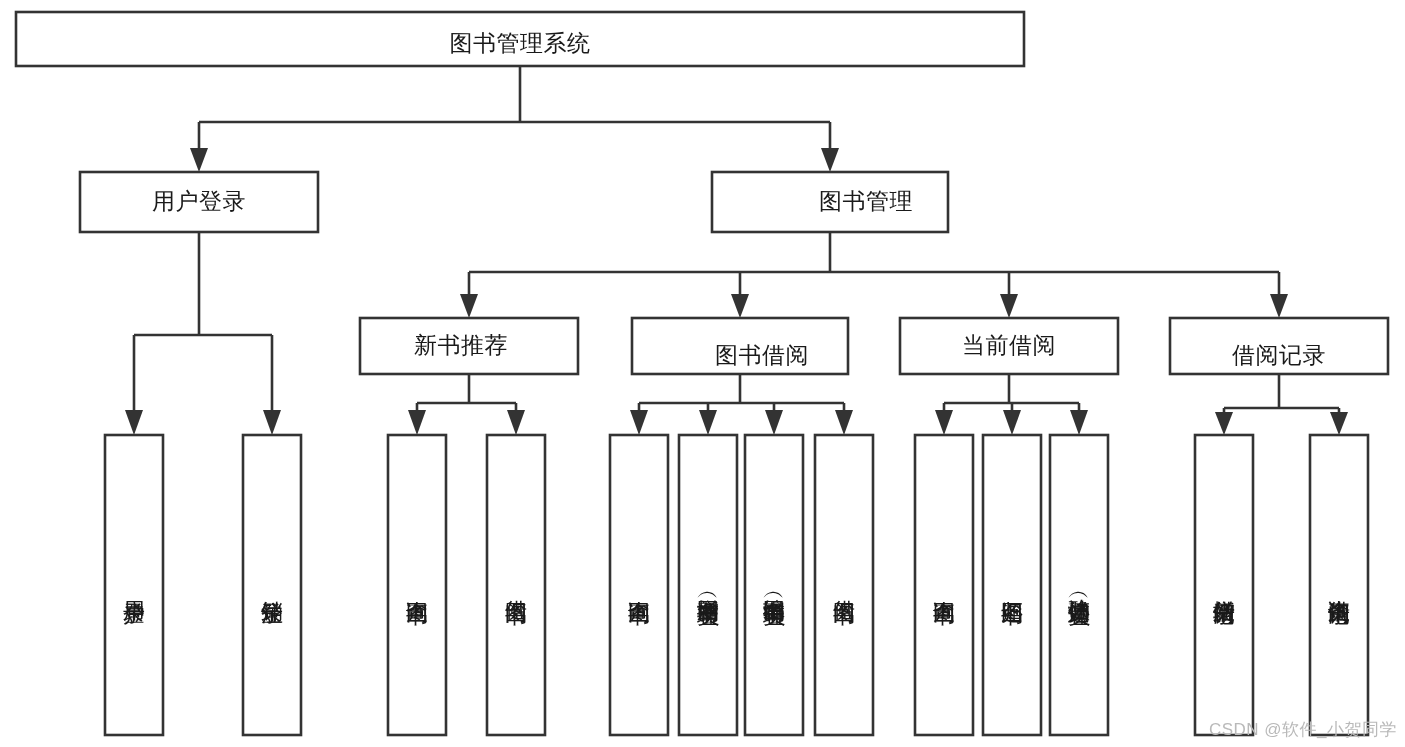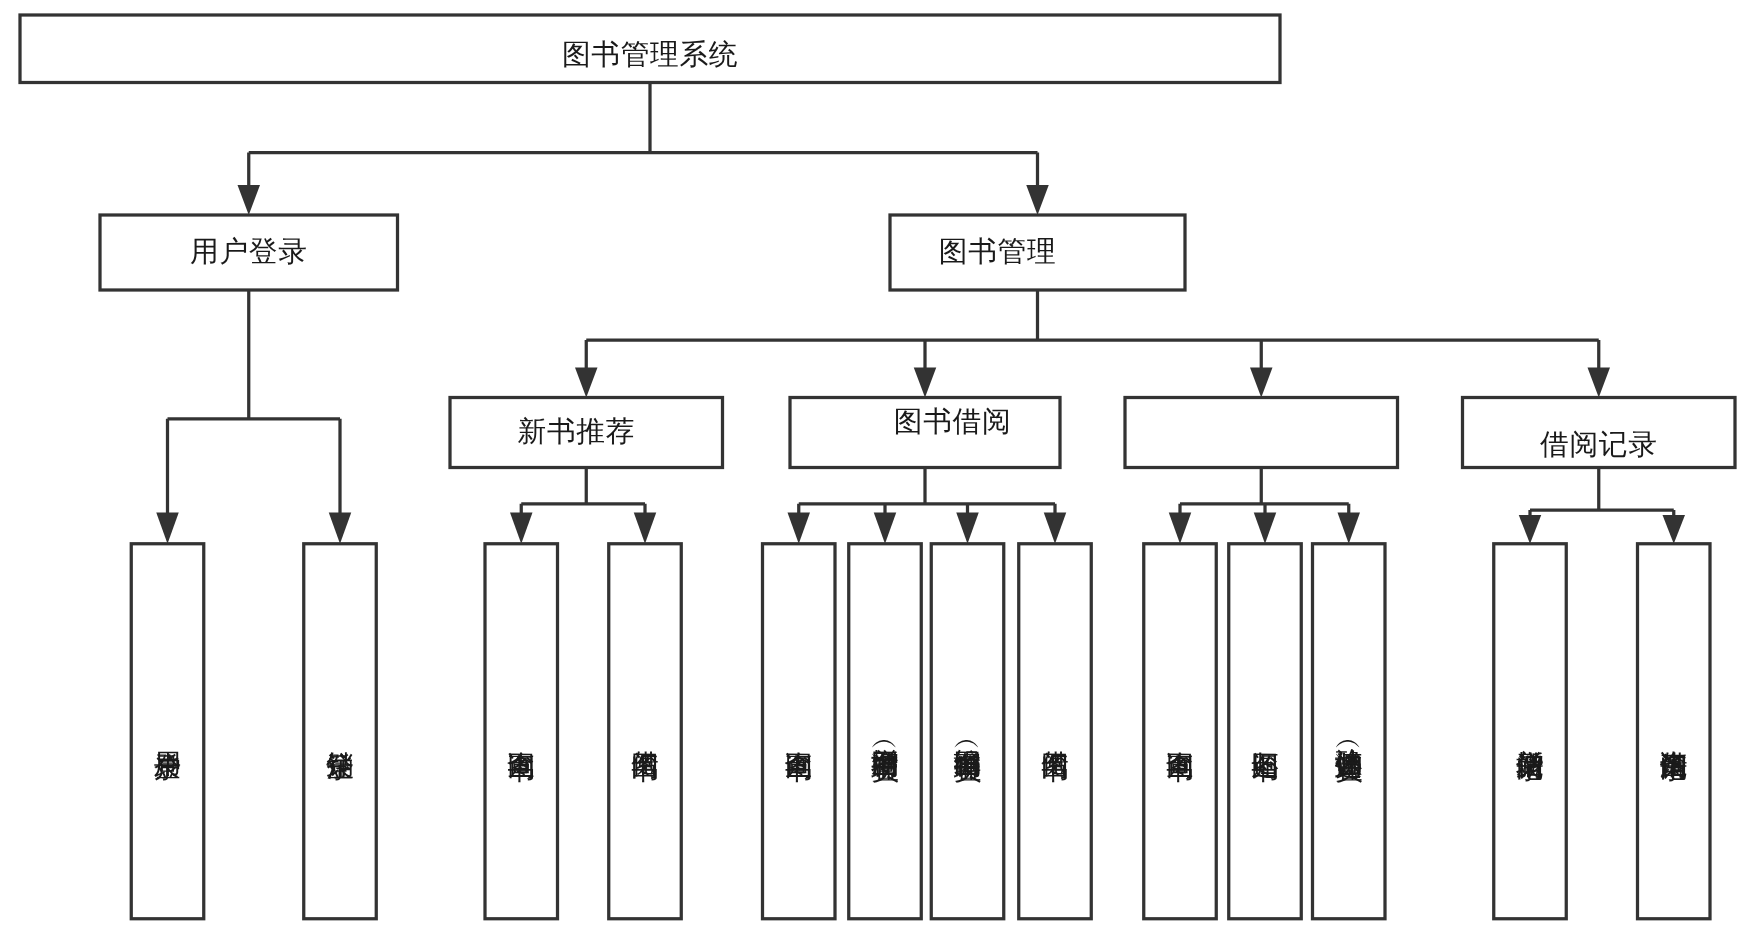--- a/index.html
+++ b/index.html
@@ -177,33 +177,35 @@
     <rect class="node-box" x="915" y="435" width="58" height="300"></rect>
     <rect class="node-box" x="983" y="435" width="58" height="300"></rect>
     <rect class="node-box" x="1050" y="435" width="58" height="300"></rect>
     <rect class="node-box" x="1195" y="435" width="58" height="300"></rect>
     <rect class="node-box" x="1310" y="435" width="58" height="300"></rect>
   </svg>
 
   <div class="node-label horizontal" style="left:16px;  top:12px;  width:1008px; height:64px;">图书管理系统</div>
 
   <div class="node-label horizontal" style="left:80px;  top:172px; width:238px; height:60px;">用户登录</div>
-  <div class="node-label horizontal" style="left:680px; top:172px; width:236px; height:60px;">图书管理</div>
+  <div class="node-label horizontal" style="left:748px; top:172px; width:236px; height:60px;">图书管理</div>
 
   <div class="node-label horizontal" style="left:360px;  top:318px; width:202px; height:56px;">新书推荐</div>
-  <div class="node-label horizontal" style="left:632px;  top:310px; width:260px; height:56px;">图书借阅</div>
+  <div class="node-label horizontal" style="left:632px;  top:328px; width:260px; height:56px;">图书借阅</div>
+  <div class="node-label horizontal" style="left:900px;  top:318px; width:218px; height:56px;">当前借阅</div>
   <div class="node-label horizontal" style="left:1170px; top:328px; width:218px; height:56px;">借阅记录</div>
 
   <div class="node-label vertical" style="left:105px;  top:435px; width:58px; height:300px;">用户登录</div>
   <div class="node-label vertical" style="left:243px;  top:435px; width:58px; height:300px;">注销登录</div>
   <div class="node-label vertical" style="left:388px;  top:435px; width:58px; height:300px;">查询图书</div>
   <div class="node-label vertical" style="left:487px;  top:435px; width:58px; height:300px;">借阅图书</div>
   <div class="node-label vertical" style="left:610px;  top:435px; width:58px; height:300px;">查询图书</div>
   <div class="node-label vertical" style="left:679px;  top:435px; width:58px; height:300px;">新增图书（管理员）</div>
   <div class="node-label vertical" style="left:745px;  top:435px; width:58px; height:300px;">编辑图书（管理员）</div>
   <div class="node-label vertical" style="left:815px;  top:435px; width:58px; height:300px;">借阅图书</div>
   <div class="node-label vertical" style="left:915px;  top:435px; width:58px; height:300px;">查询图书</div>
   <div class="node-label vertical" style="left:983px;  top:435px; width:58px; height:300px;">归还图书</div>
   <div class="node-label vertical" style="left:1050px; top:435px; width:58px; height:300px;">确认归还（管理员）</div>
   <div class="node-label vertical" style="left:1195px; top:435px; width:58px; height:300px;">新增借阅记录</div>
   <div class="node-label vertical" style="left:1310px; top:435px; width:58px; height:300px;">查询借阅记录</div>
 
+  <div class="watermark">CSDN @软件_小贺同学</div>
 </div>
 
 </body></html>

